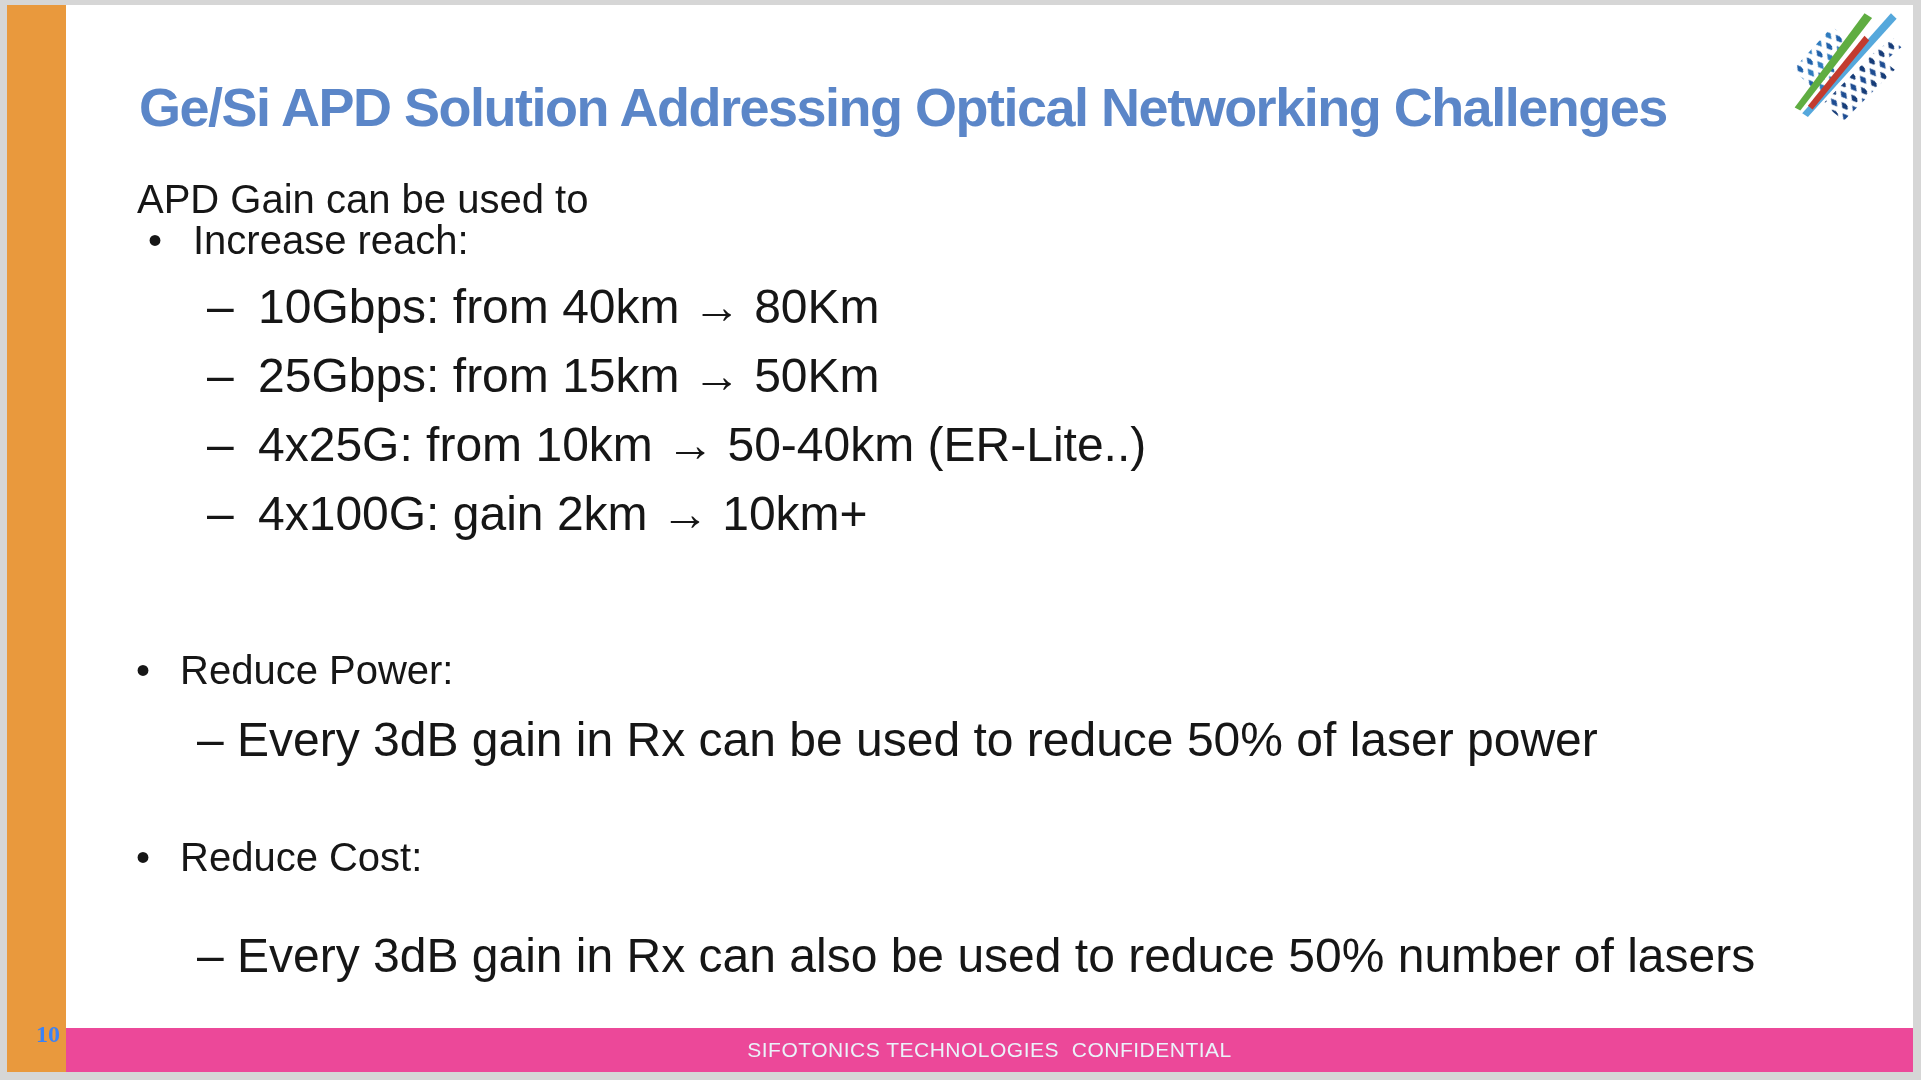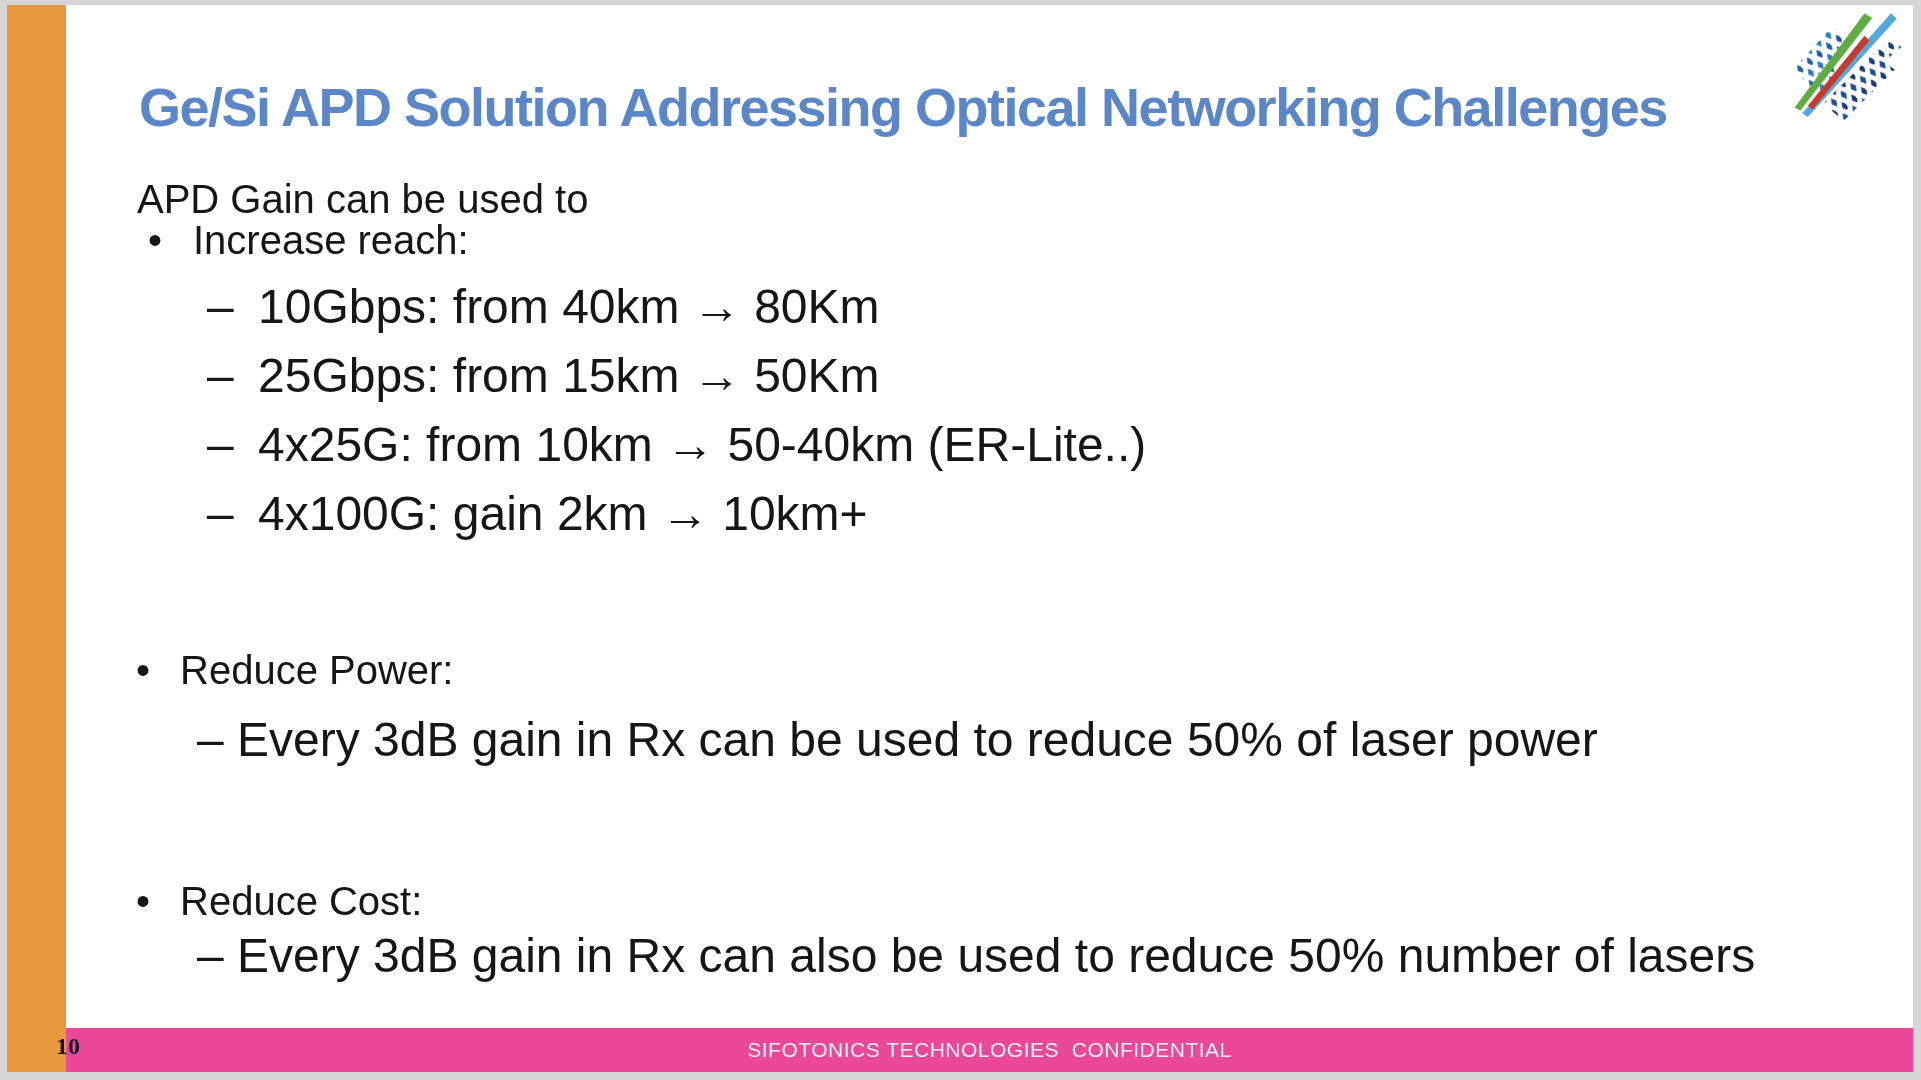--- a/index.html
+++ b/index.html
@@ -44,21 +44,21 @@
     left:130px;top:155px;
     font-size:40px;line-height:46px;margin-top:16px;
   }
   .l1{
     font-size:40px;line-height:50px;
   }
   .l1 .marker{display:inline-block;}
   .b1{left:141px;top:210px;}
   .b1 .marker{width:45px;}
   .b2{left:129px;top:640px;}
-  .b3{left:129px;top:827px;margin-top:44px;}
+  .b3{left:129px;top:827px;}
   .b2 .marker,.b3 .marker{width:44px;}
   .sublist{
     position:absolute;
     color:#161616;
     font-size:48px;
   }
   .sublist .srow{
     height:69px;line-height:69px;
     white-space:nowrap;
   }
@@ -74,25 +74,25 @@
     display:flex;align-items:center;justify-content:center;
   }
   .footer-text{
     color:#EAF2FA;
     font-size:21px;
     letter-spacing:0.5px;
     white-space:pre;
   }
   .page-num{
     position:absolute;
-    left:0;bottom:4px;width:53px;height:44px;
+    left:0;bottom:16px;width:53px;height:44px;
     display:flex;align-items:center;justify-content:flex-end;
-    color:#0f172a;
+    color:#3b82f6;
     font-family:"Liberation Serif", serif;
-    font-size:24px;font-weight:600;padding-left:20px;
+    font-size:24px;font-weight:600;
   }
 </style>
 </head>
 <body>
 
 <div class="canvas">
   <div class="slide">
 
     <div class="orange-strip"></div>
 

